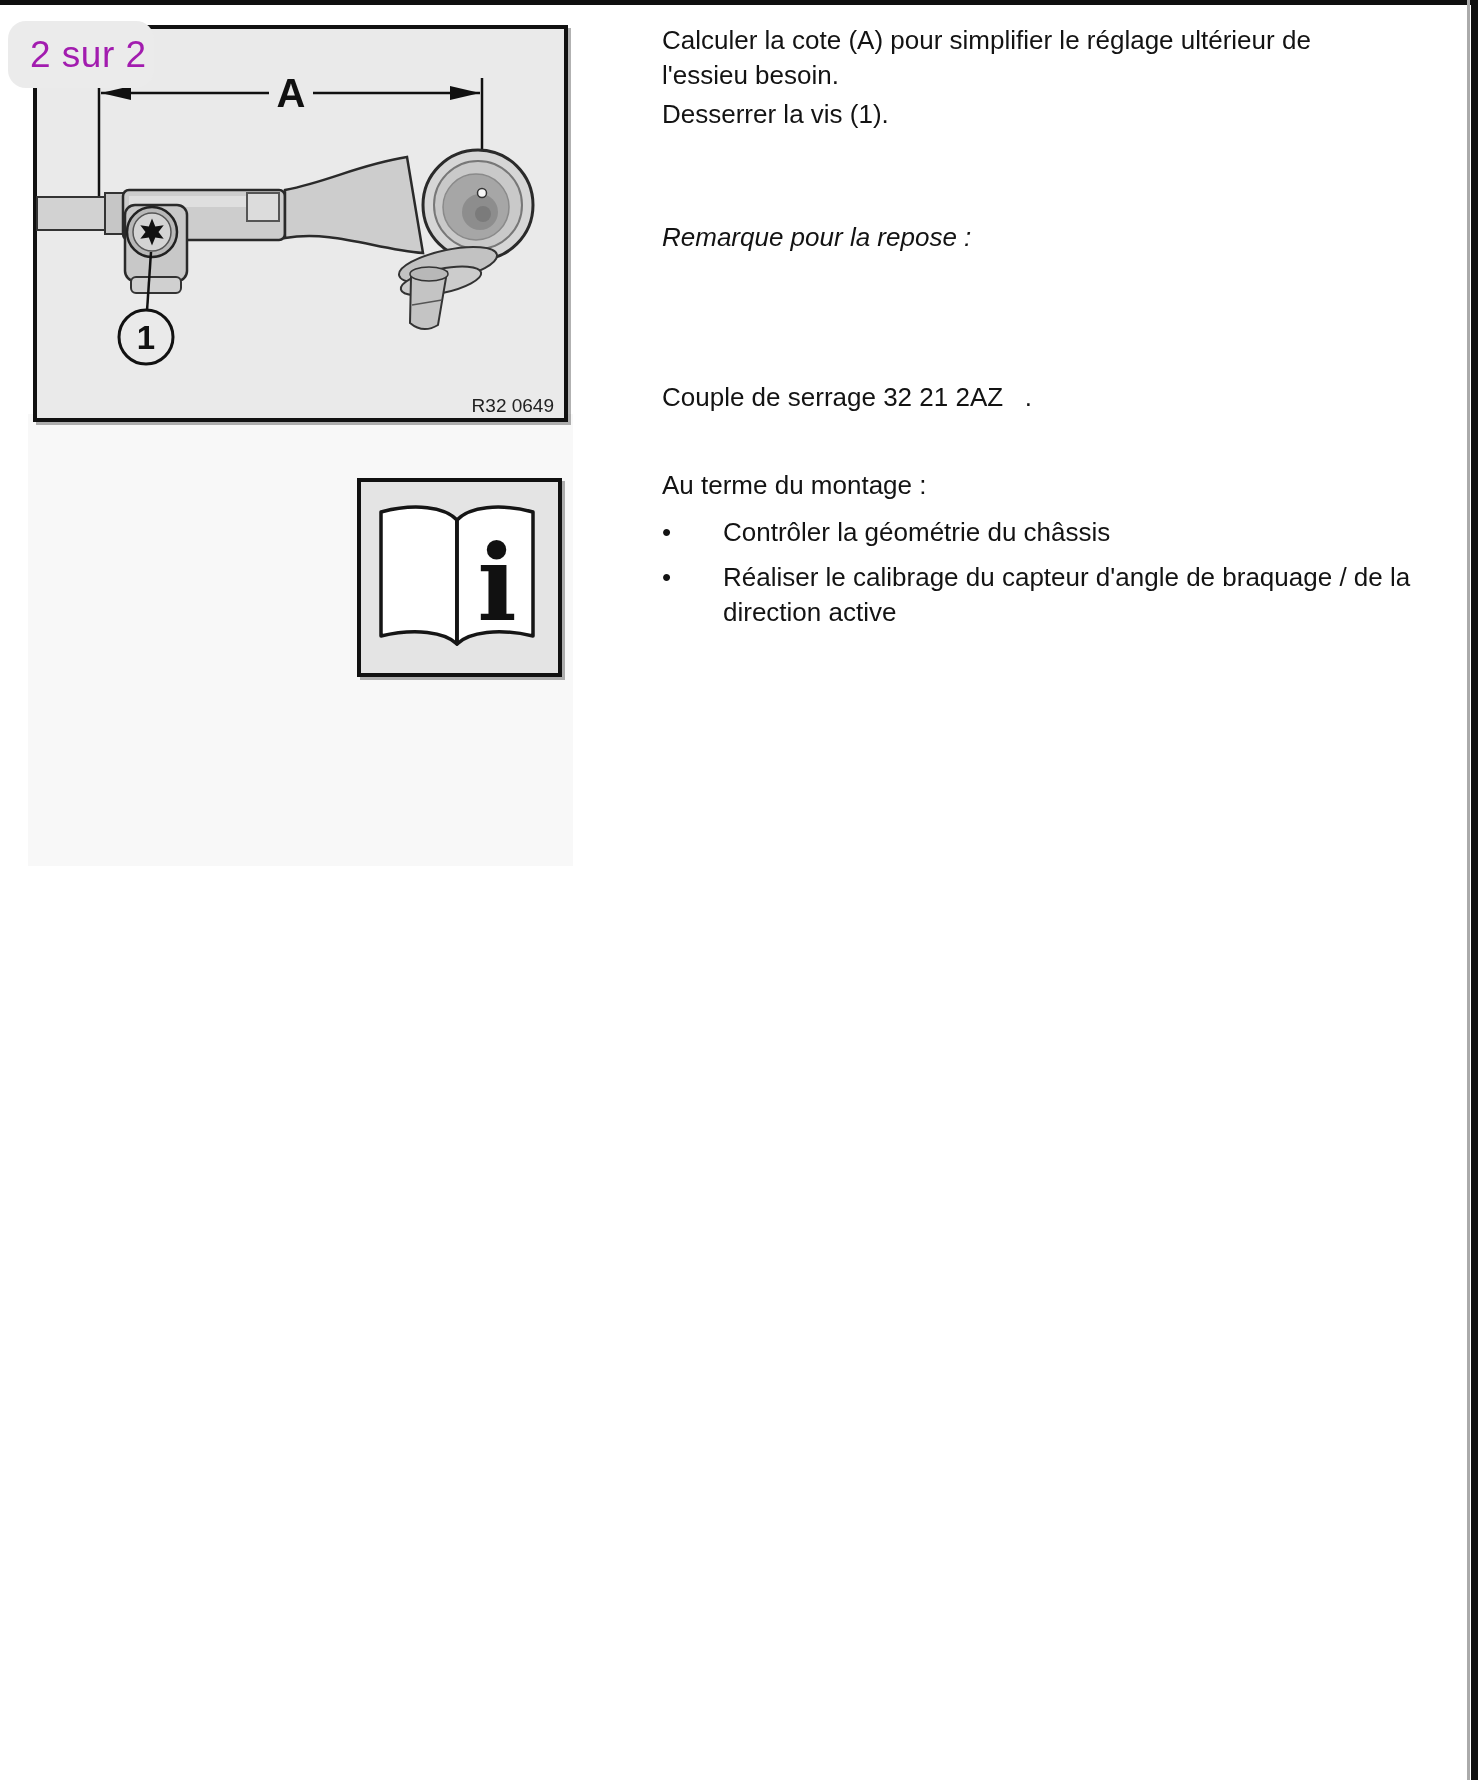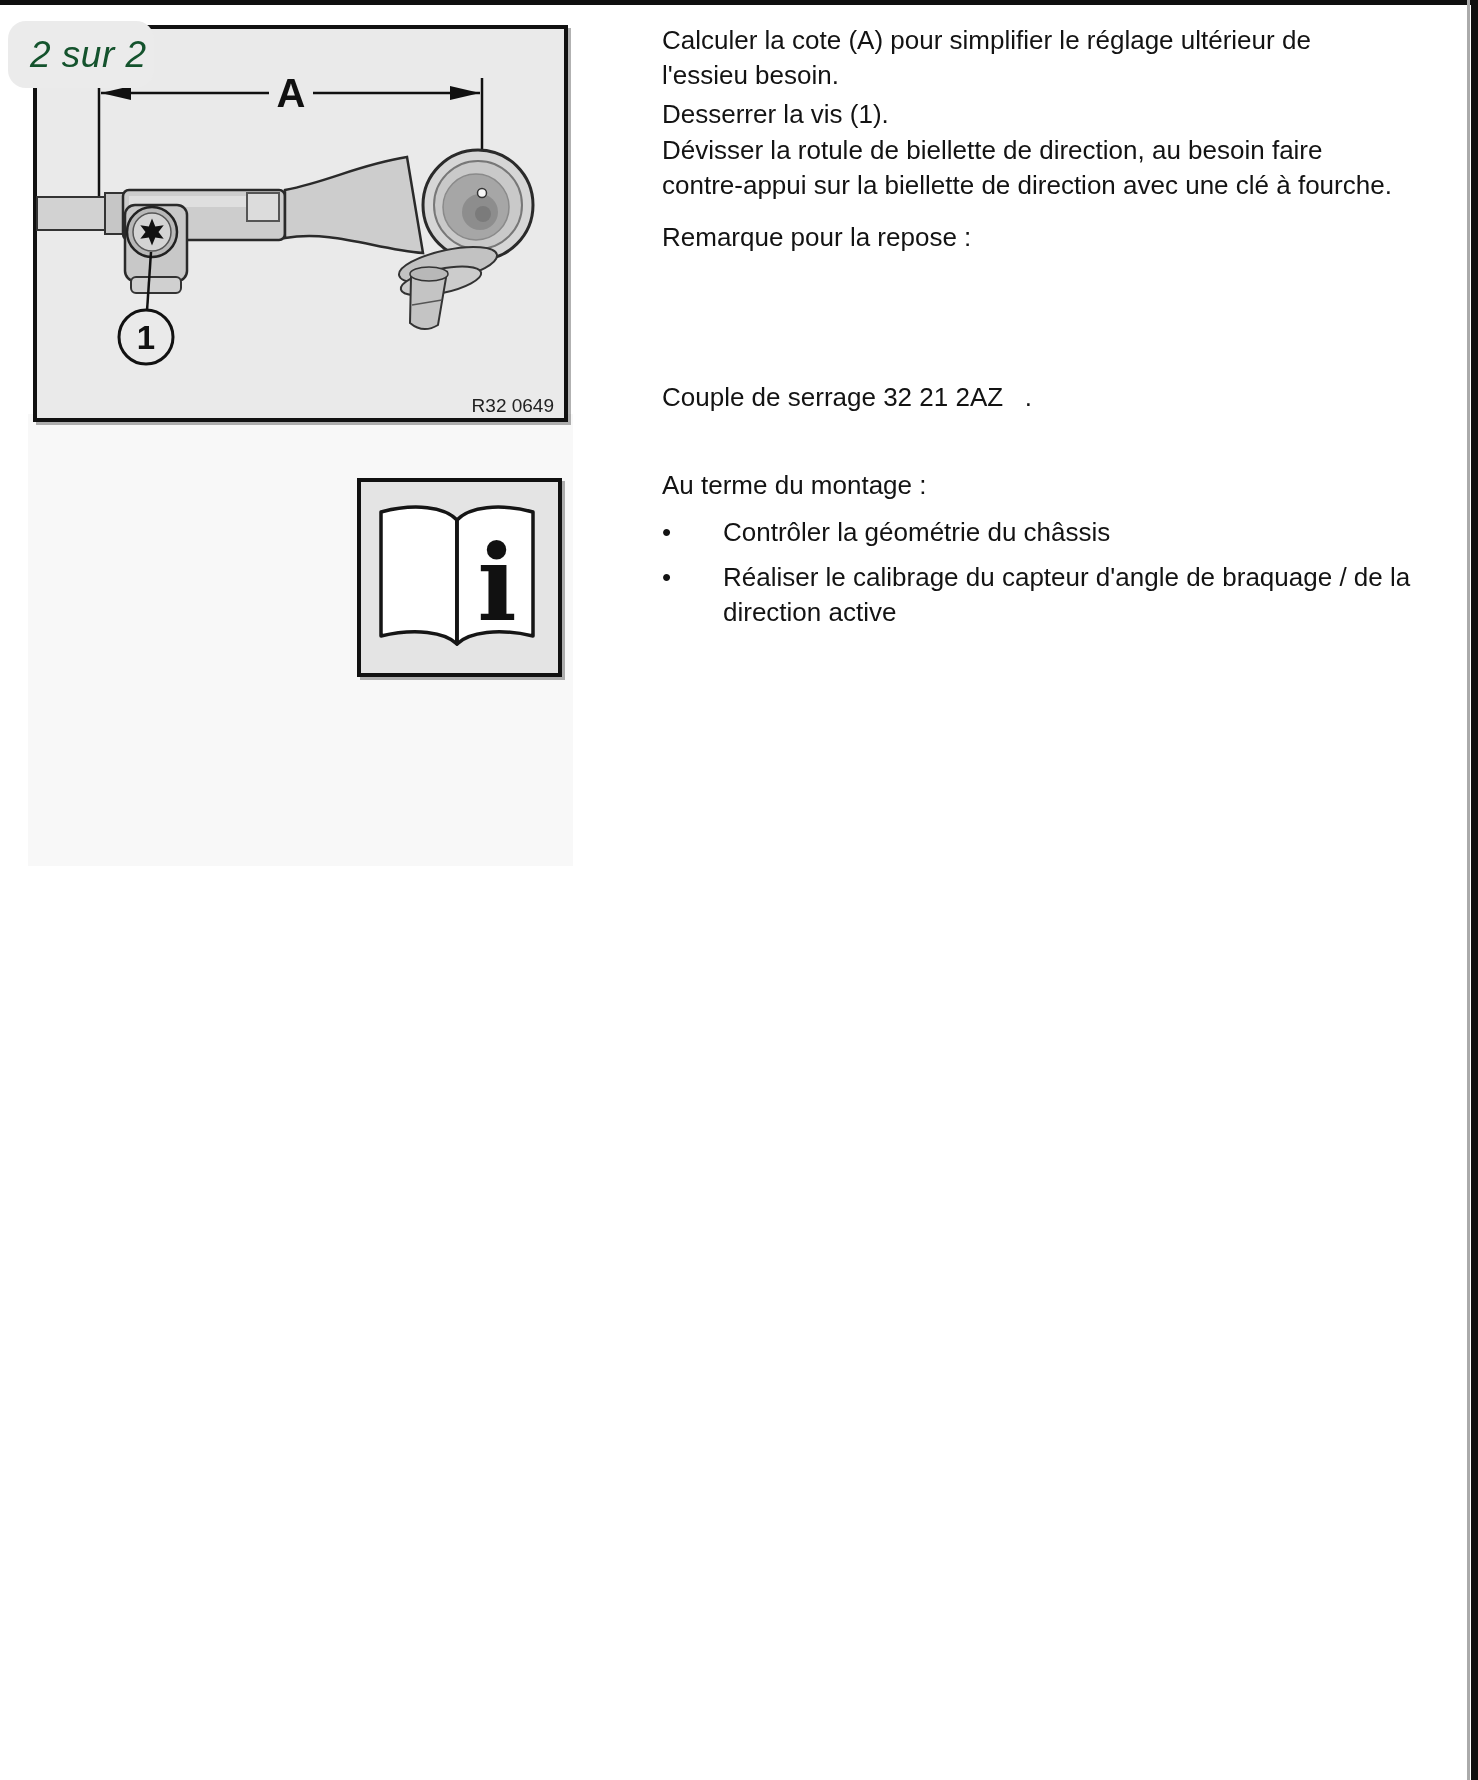--- a/index.html
+++ b/index.html
@@ -24,28 +24,28 @@
     box-shadow:3px 3px 0 rgba(0,0,0,0.30);
   }
   .info-box svg{display:block;}
 
   .page-badge{
     position:absolute;left:8px;top:21px;width:146px;height:67px;
     background:#ebebeb;border-radius:18px;z-index:5;
     display:flex;align-items:center;
   }
   .page-badge .badge-text{
-    padding-left:22px;font-size:37px;line-height:37px;color:#14532d;
-    letter-spacing:0.5px;white-space:nowrap;font-style:italic;
+    padding-left:22px;font-size:37px;line-height:37px;color:#a21caf;
+    letter-spacing:0.5px;white-space:nowrap;
   }
 
   .text-col{position:absolute;left:0;top:0;width:1458px;height:900px;}
   .tblock{position:absolute;left:662px;}
   .line{font-size:26px;line-height:35px;white-space:nowrap;}
-  .note .line{}
+  .note .line{font-style:italic;}
   .heading .line{font-weight:normal;}
   .bullet-row{position:absolute;left:662px;display:flex;}
   .bullet-char{width:61px;font-size:26px;line-height:35px;flex:0 0 61px;}
 </style>
 </head>
 <body>
 
 <div class="top-bar"></div>
 <div class="right-hairline"></div>
 <div class="right-bar"></div>
@@ -124,24 +124,20 @@
 
   <div class="tblock" style="top:23px">
     <div class="line">Calculer la cote (A) pour simplifier le réglage ultérieur de</div>
     <div class="line">l'essieu besoin.</div>
   </div>
 
   <div class="tblock" style="top:97px">
     <div class="line">Desserrer la vis (1).</div>
   </div>
 
-  <div class="tblock" style="top:133px">
-    <div class="line">Dévisser la rotule de biellette de direction, au besoin faire</div>
-    <div class="line">contre-appui sur la biellette de direction avec une clé à fourche.</div>
-  </div>
 
   <div class="tblock note" style="top:220px">
     <div class="line">Remarque pour la repose :</div>
   </div>
 
 
 
   <div class="tblock" style="top:380px">
     <div class="line">Couple de serrage 32 21 2AZ&nbsp;&nbsp;&nbsp;.</div>
   </div>

